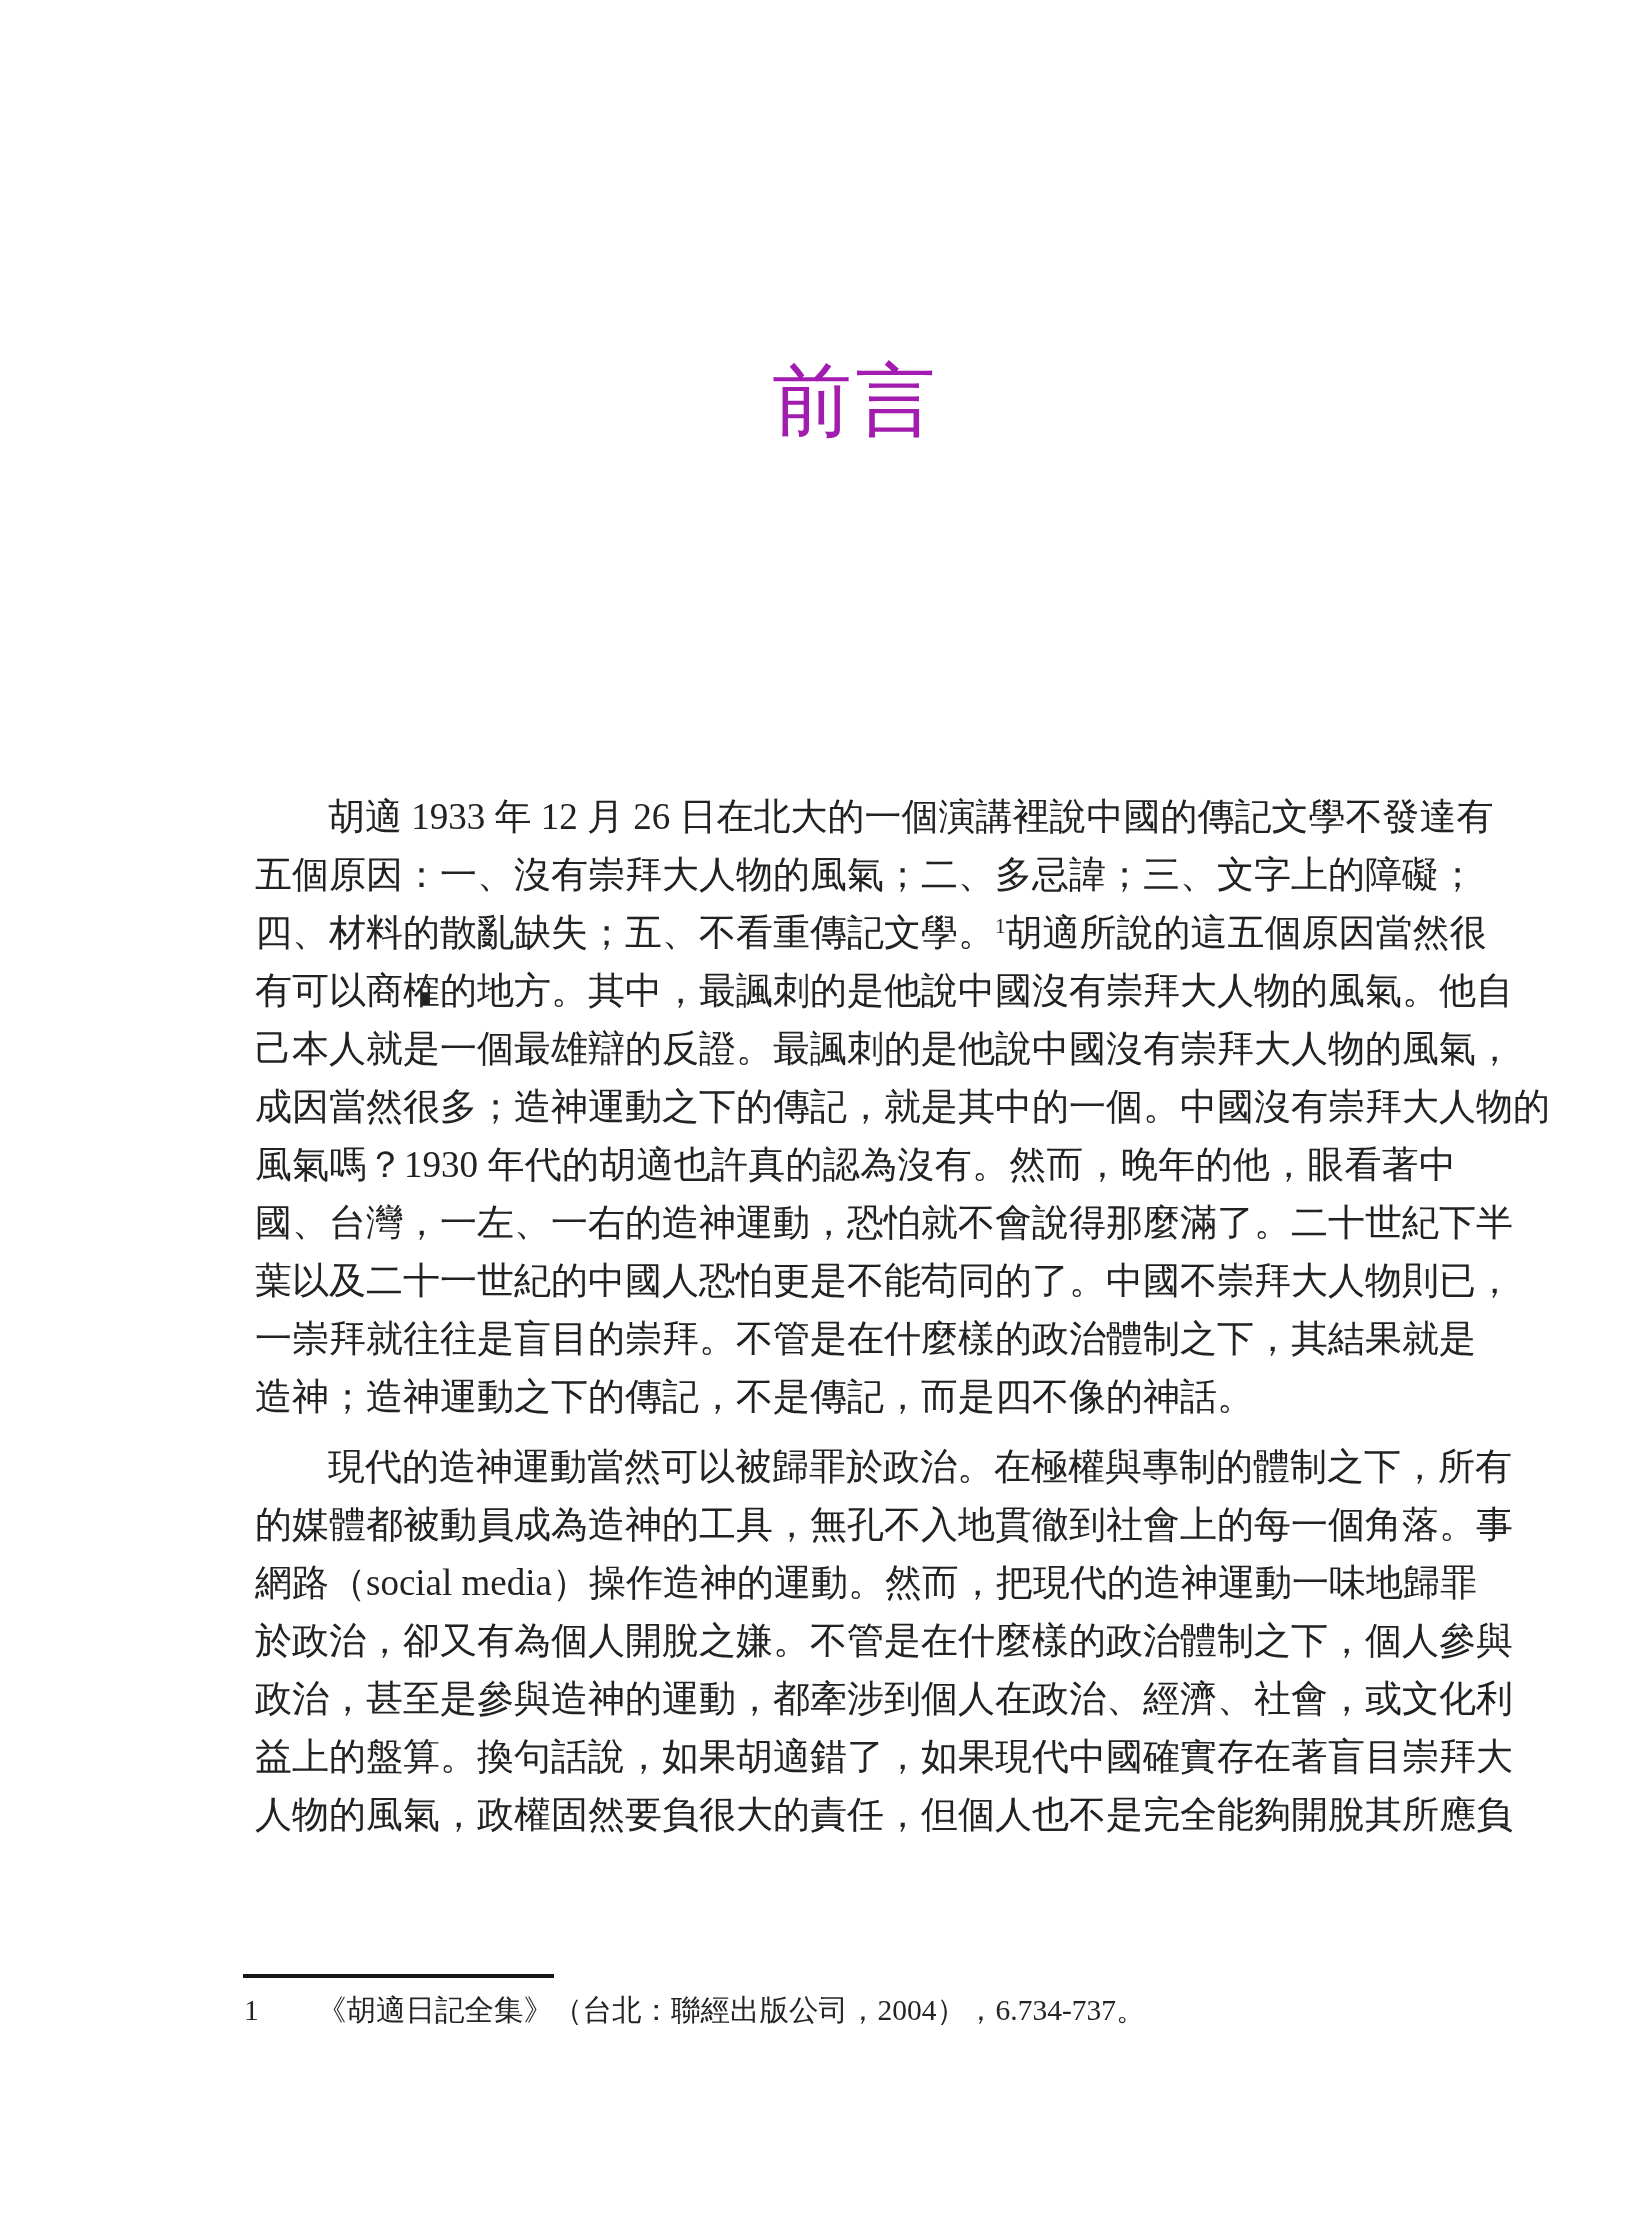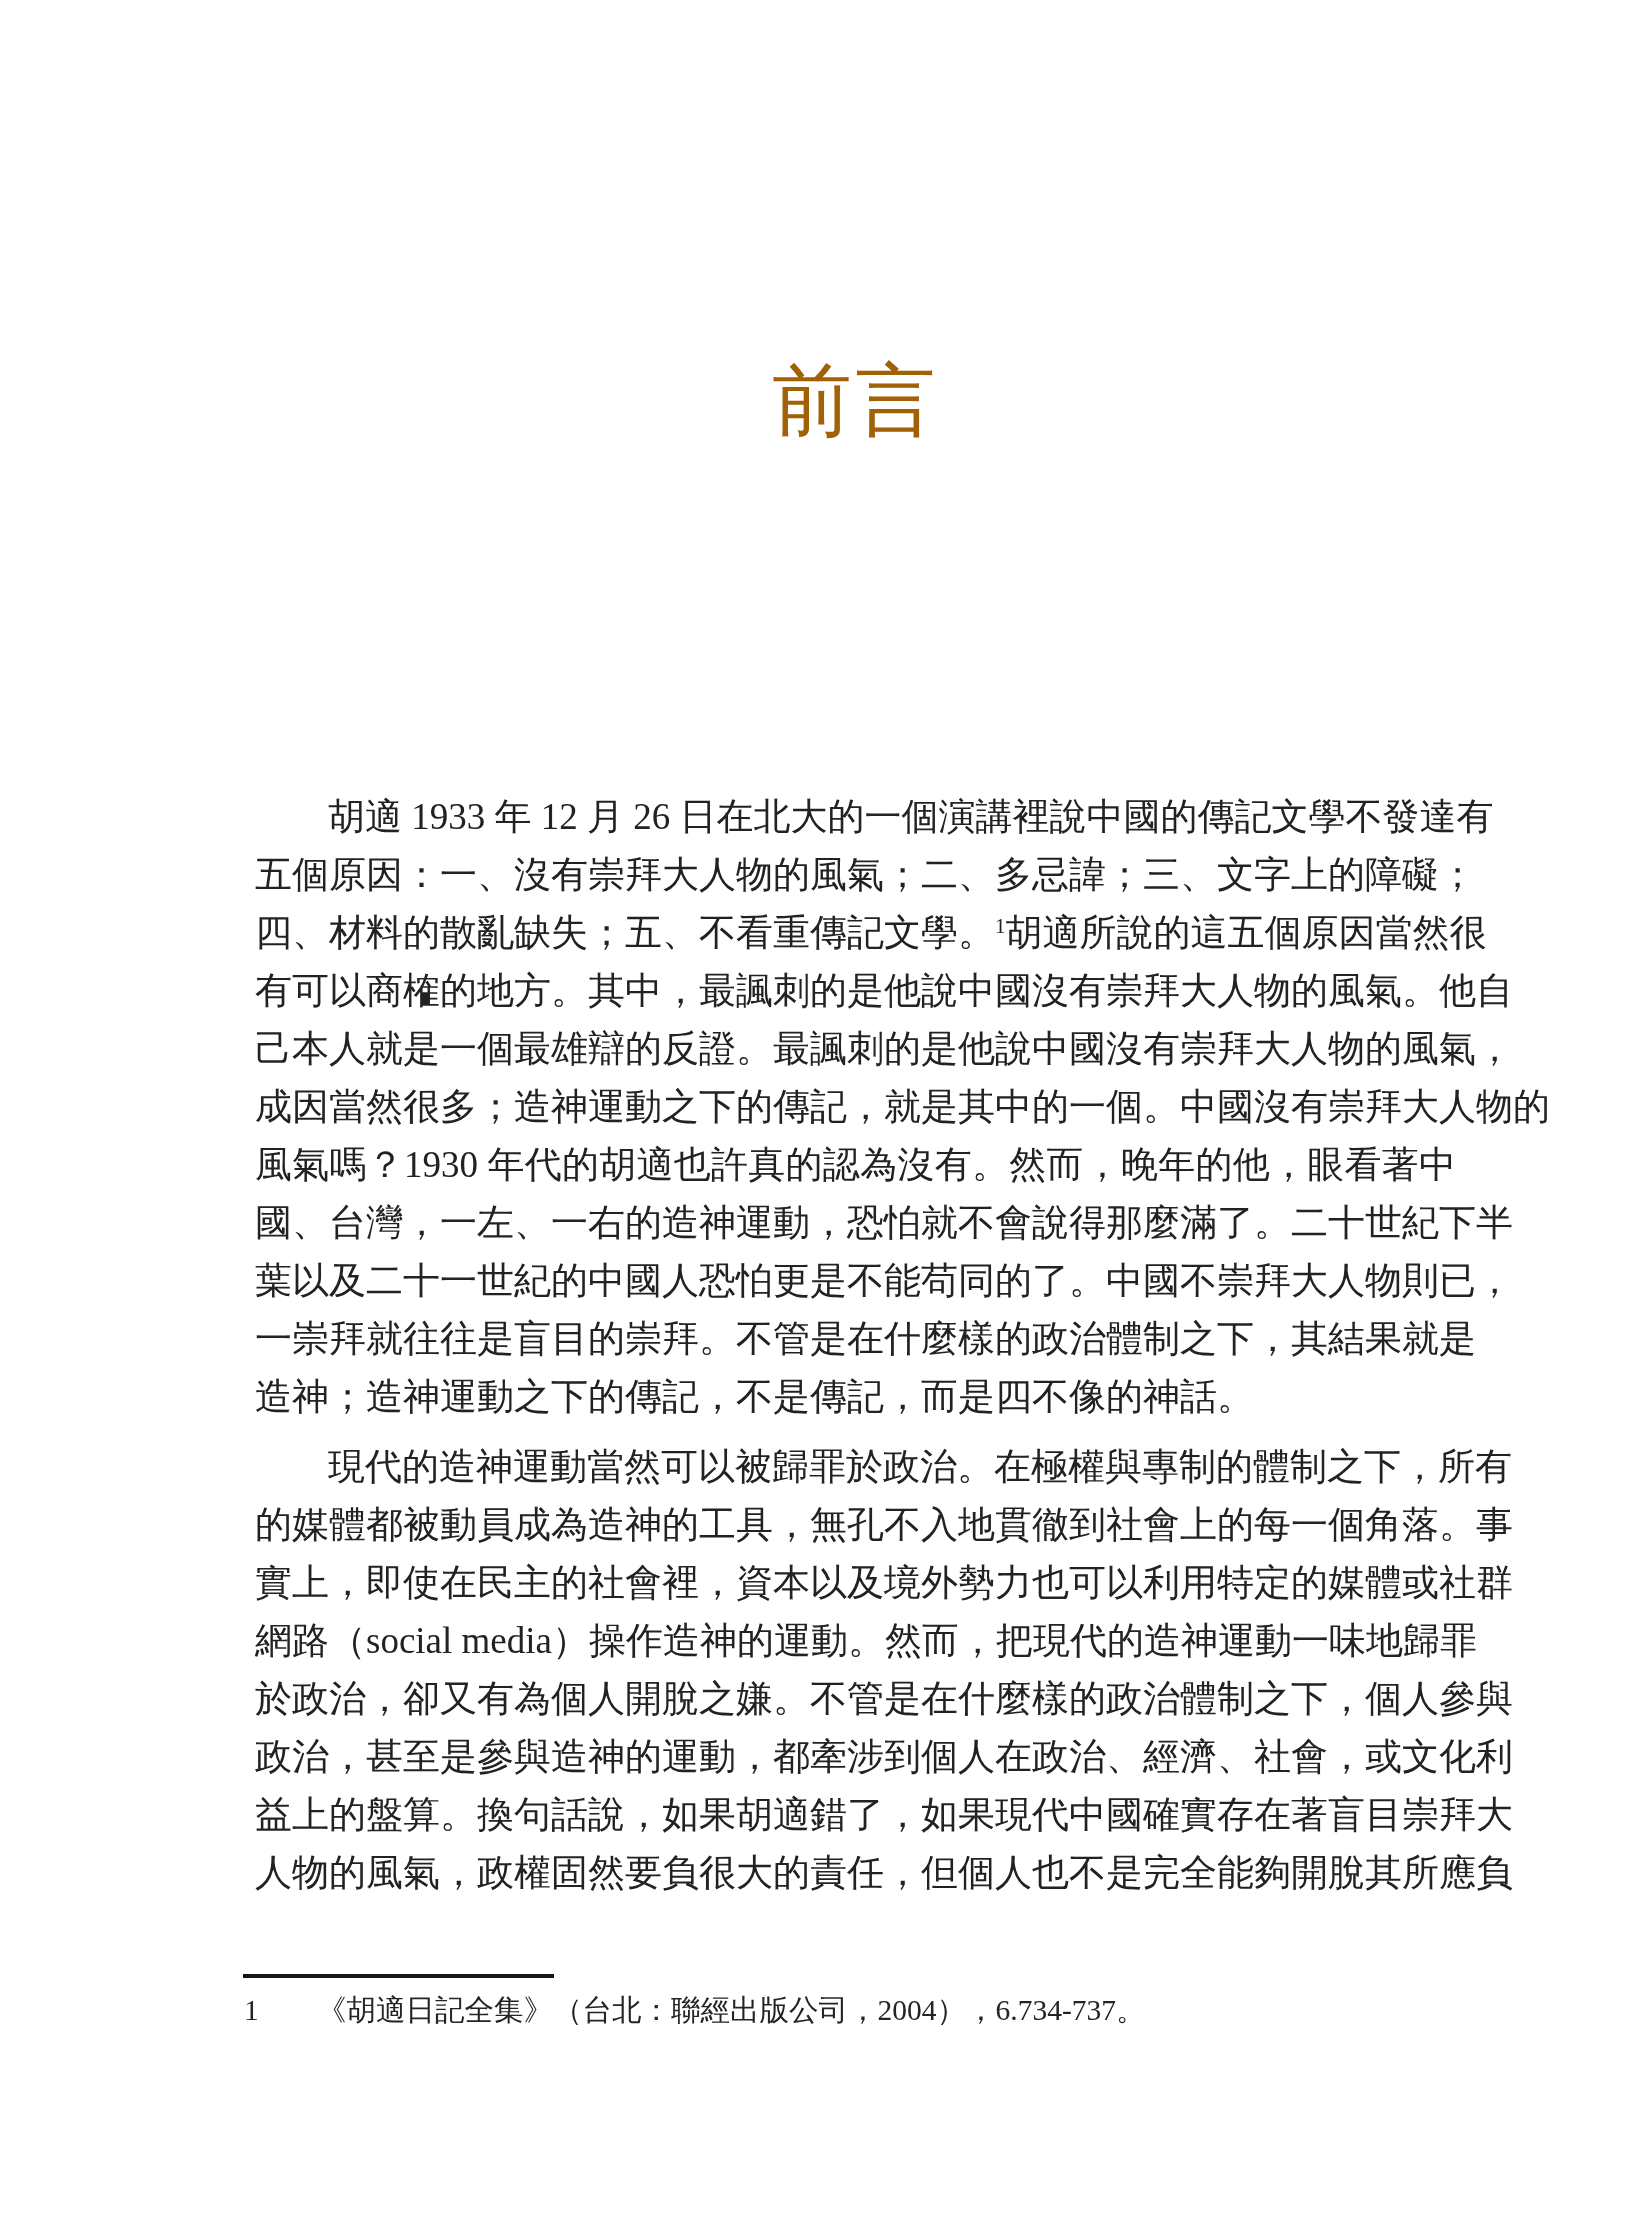--- a/index.html
+++ b/index.html
@@ -19,21 +19,21 @@
   .chapter-title {
     position: absolute;
     top: 304px;
     left: 243px;
     width: 1225px;
     text-align: center;
     font-size: 80px;
     line-height: 87px;
     font-weight: 500;
     letter-spacing: 3.5px;
-    color: #a16207;
+    color: #a21caf;
   }
   .body-text {
     position: absolute;
     top: 776px;
     left: 243px;
     width: 1225px;
     font-size: 37px;
     color: #222222;
   }
   .paragraph { margin: 12px; padding: 0; }
@@ -97,21 +97,20 @@
         <div class="line">成因當然很多；造神運動之下的傳記，就是其中的一個。中國沒有崇拜大人物的</div>
         <div class="line">風氣嗎？1930 年代的胡適也許真的認為沒有。然而，晚年的他，眼看著中</div>
         <div class="line">國、台灣，一左、一右的造神運動，恐怕就不會說得那麼滿了。二十世紀下半</div>
         <div class="line">葉以及二十一世紀的中國人恐怕更是不能苟同的了。中國不崇拜大人物則已，</div>
         <div class="line">一崇拜就往往是盲目的崇拜。不管是在什麼樣的政治體制之下，其結果就是</div>
         <div class="line final">造神；造神運動之下的傳記，不是傳記，而是四不像的神話。</div>
       </div>
       <div class="paragraph">
         <div class="line first">現代的造神運動當然可以被歸罪於政治。在極權與專制的體制之下，所有</div>
         <div class="line">的媒體都被動員成為造神的工具，無孔不入地貫徹到社會上的每一個角落。事</div>
-        <div class="line">實上，即使在民主的社會裡，資本以及境外勢力也可以利用特定的媒體或社群</div>
         <div class="line">網路（social media）操作造神的運動。然而，把現代的造神運動一味地歸罪</div>
         <div class="line">於政治，卻又有為個人開脫之嫌。不管是在什麼樣的政治體制之下，個人參與</div>
         <div class="line">政治，甚至是參與造神的運動，都牽涉到個人在政治、經濟、社會，或文化利</div>
         <div class="line">益上的盤算。換句話說，如果胡適錯了，如果現代中國確實存在著盲目崇拜大</div>
         <div class="line">人物的風氣，政權固然要負很大的責任，但個人也不是完全能夠開脫其所應負</div>
       </div>
     </div>
 
   <div class="footnote-rule"></div>
 

